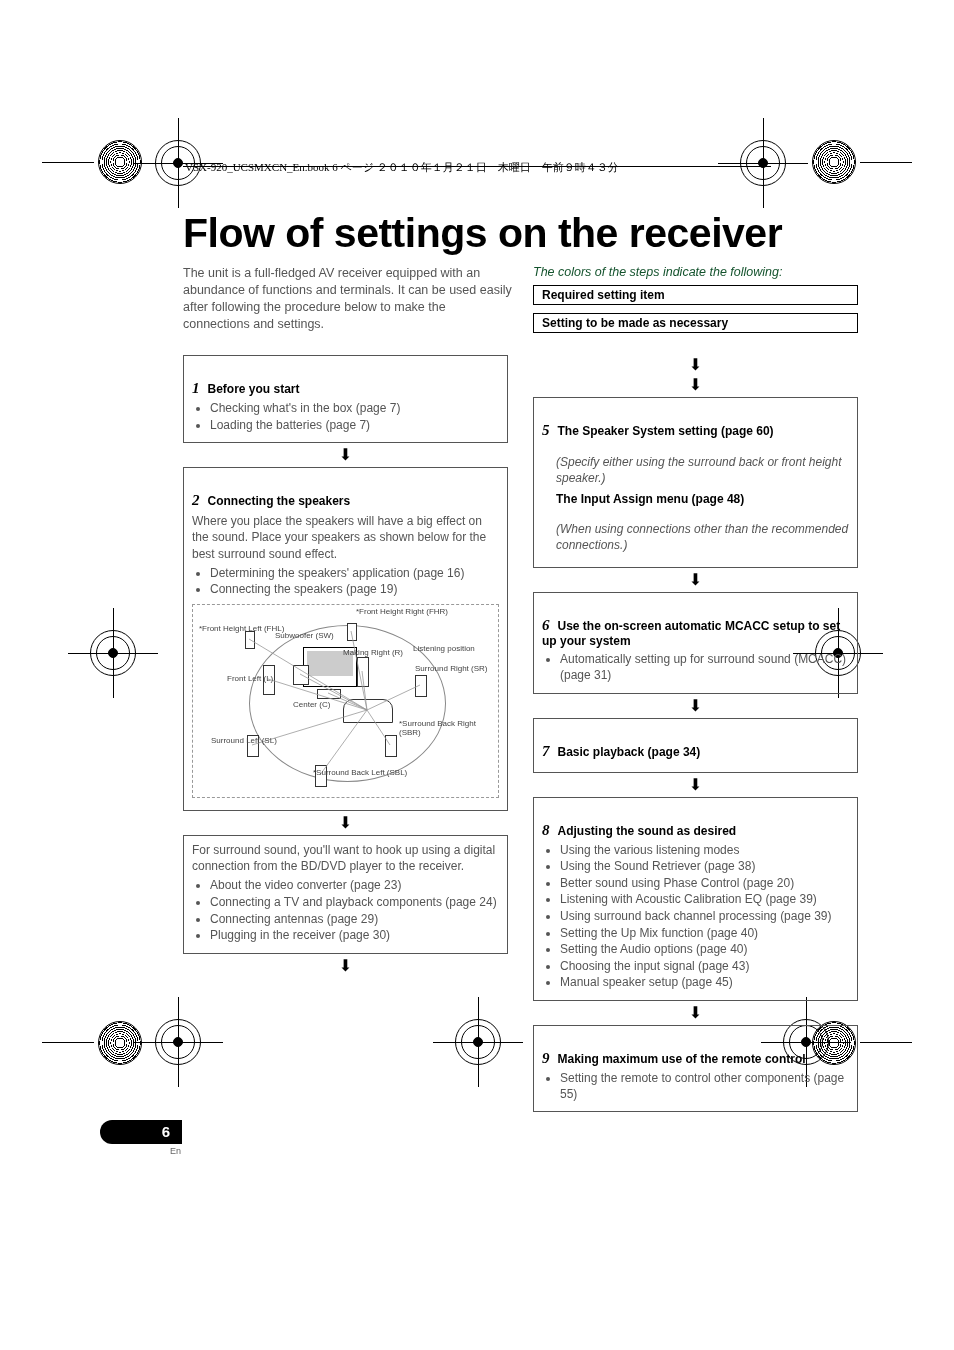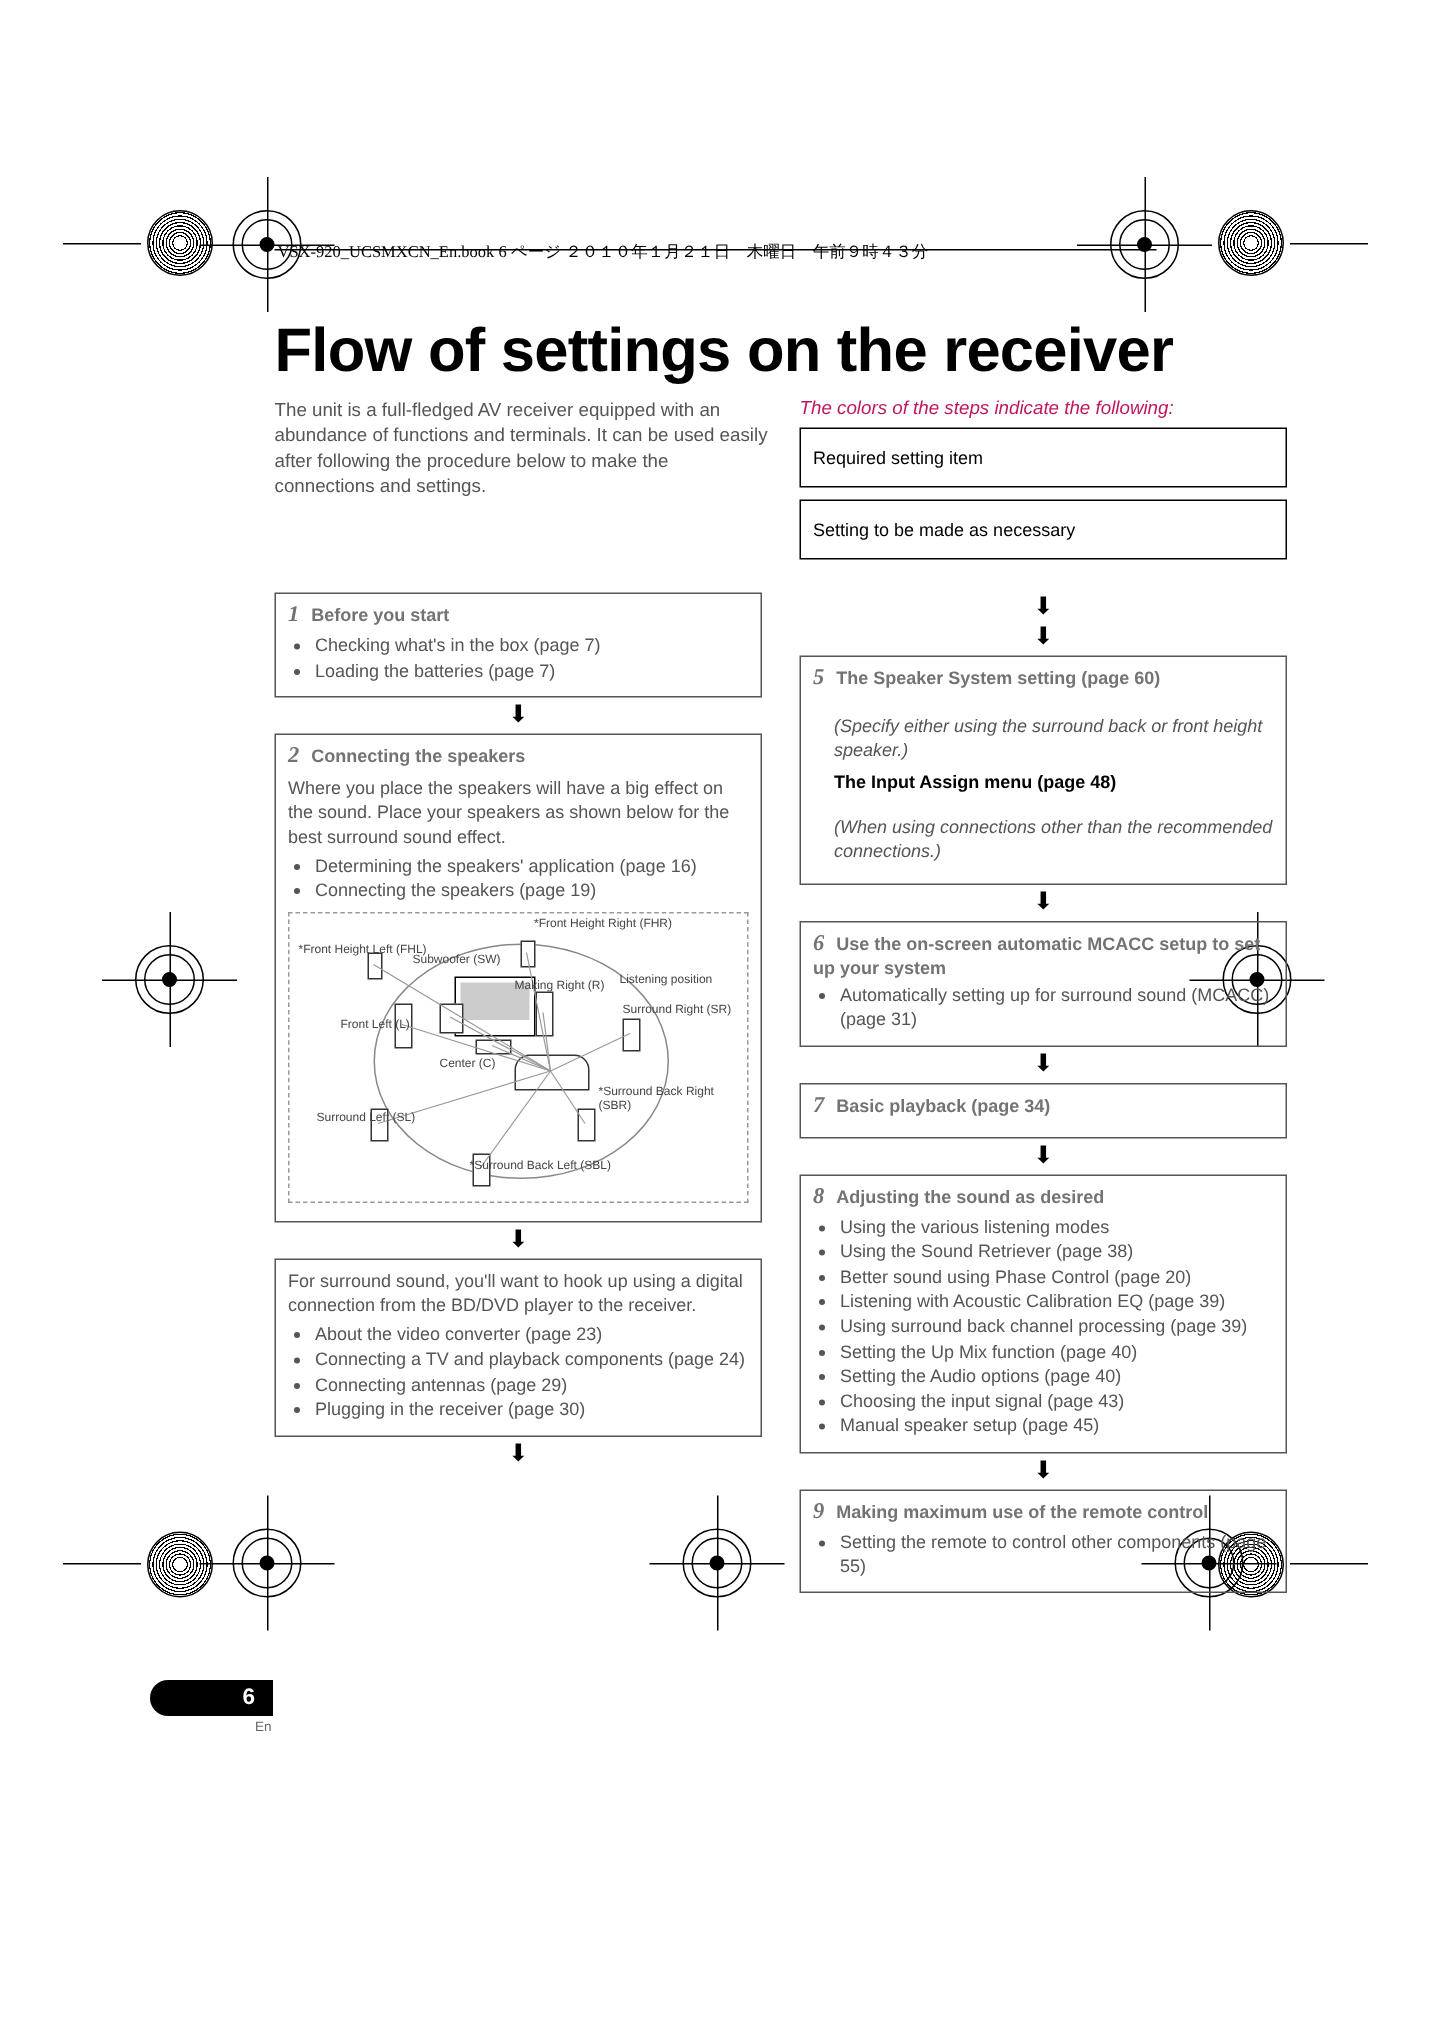--- a/index.html
+++ b/index.html
@@ -27,25 +27,25 @@
   .header-text { position:absolute; left:185px; top:160px; font-size:11px; font-family: "Times New Roman", serif; }
 
   .content { position:absolute; left:183px; top:210px; width:680px; }
 
   .title   { font-size:41px; font-weight:900; letter-spacing:-0.5px; margin-bottom:8px; font-family: Arial, sans-serif; }
   .intro   { font-size:12.5px; line-height:1.35; width:330px; color:#555; }
 
   .two-col { display:flex; gap:25px; margin-top:0; }
   .col     { width:325px; }
 
-  .note-italic { font-style:italic; font-size:12.5px; color:#be185d; margin-bottom:6px; }
-  .legend-box  { border:1px solid #000; padding:12px 8px; font-size:12px; font-weight:normal; margin-bottom:8px; }
+  .note-italic { font-style:italic; font-size:12.5px; color:#14532d; margin-bottom:6px; }
+  .legend-box  { border:1px solid #000; padding:2px 8px; font-size:12px; font-weight:bold; margin-bottom:8px; }
 
   .step-box       { border:1px solid #555; margin-bottom:4px; padding:6px 8px 8px 8px; font-size:12px; color:#555; }
-  .step-title     { font-weight:bold; color:#737373; margin-bottom:4px; }
+  .step-title     { font-weight:bold; color:#000000; margin-bottom:4px;margin-top:18px; }
   .step-num       { font-style:italic; font-weight:bold; font-size:15px; margin-right:8px; font-family:"Times New Roman", serif; }
   .bullets        { margin:0; padding-left:18px; }
   .bullets li     { margin-bottom:1px; line-height:1.3; }
   .para           { line-height:1.35; margin-bottom:4px; }
   .italic-sub     { font-style:italic; margin:16px 0 6px 14px; line-height:1.3; }
   .subhead        { font-weight:bold; color:#000; margin:4px 0 2px 14px; }
 
   .arrow-down { text-align:center; font-size:16px; line-height:1; margin:2px 0 4px 0; color:#000; }
 
   .diagram { border:1px dashed #999; height:192px; margin:6px 0 4px 0; position:relative; font-size:8px; color:#444; }

